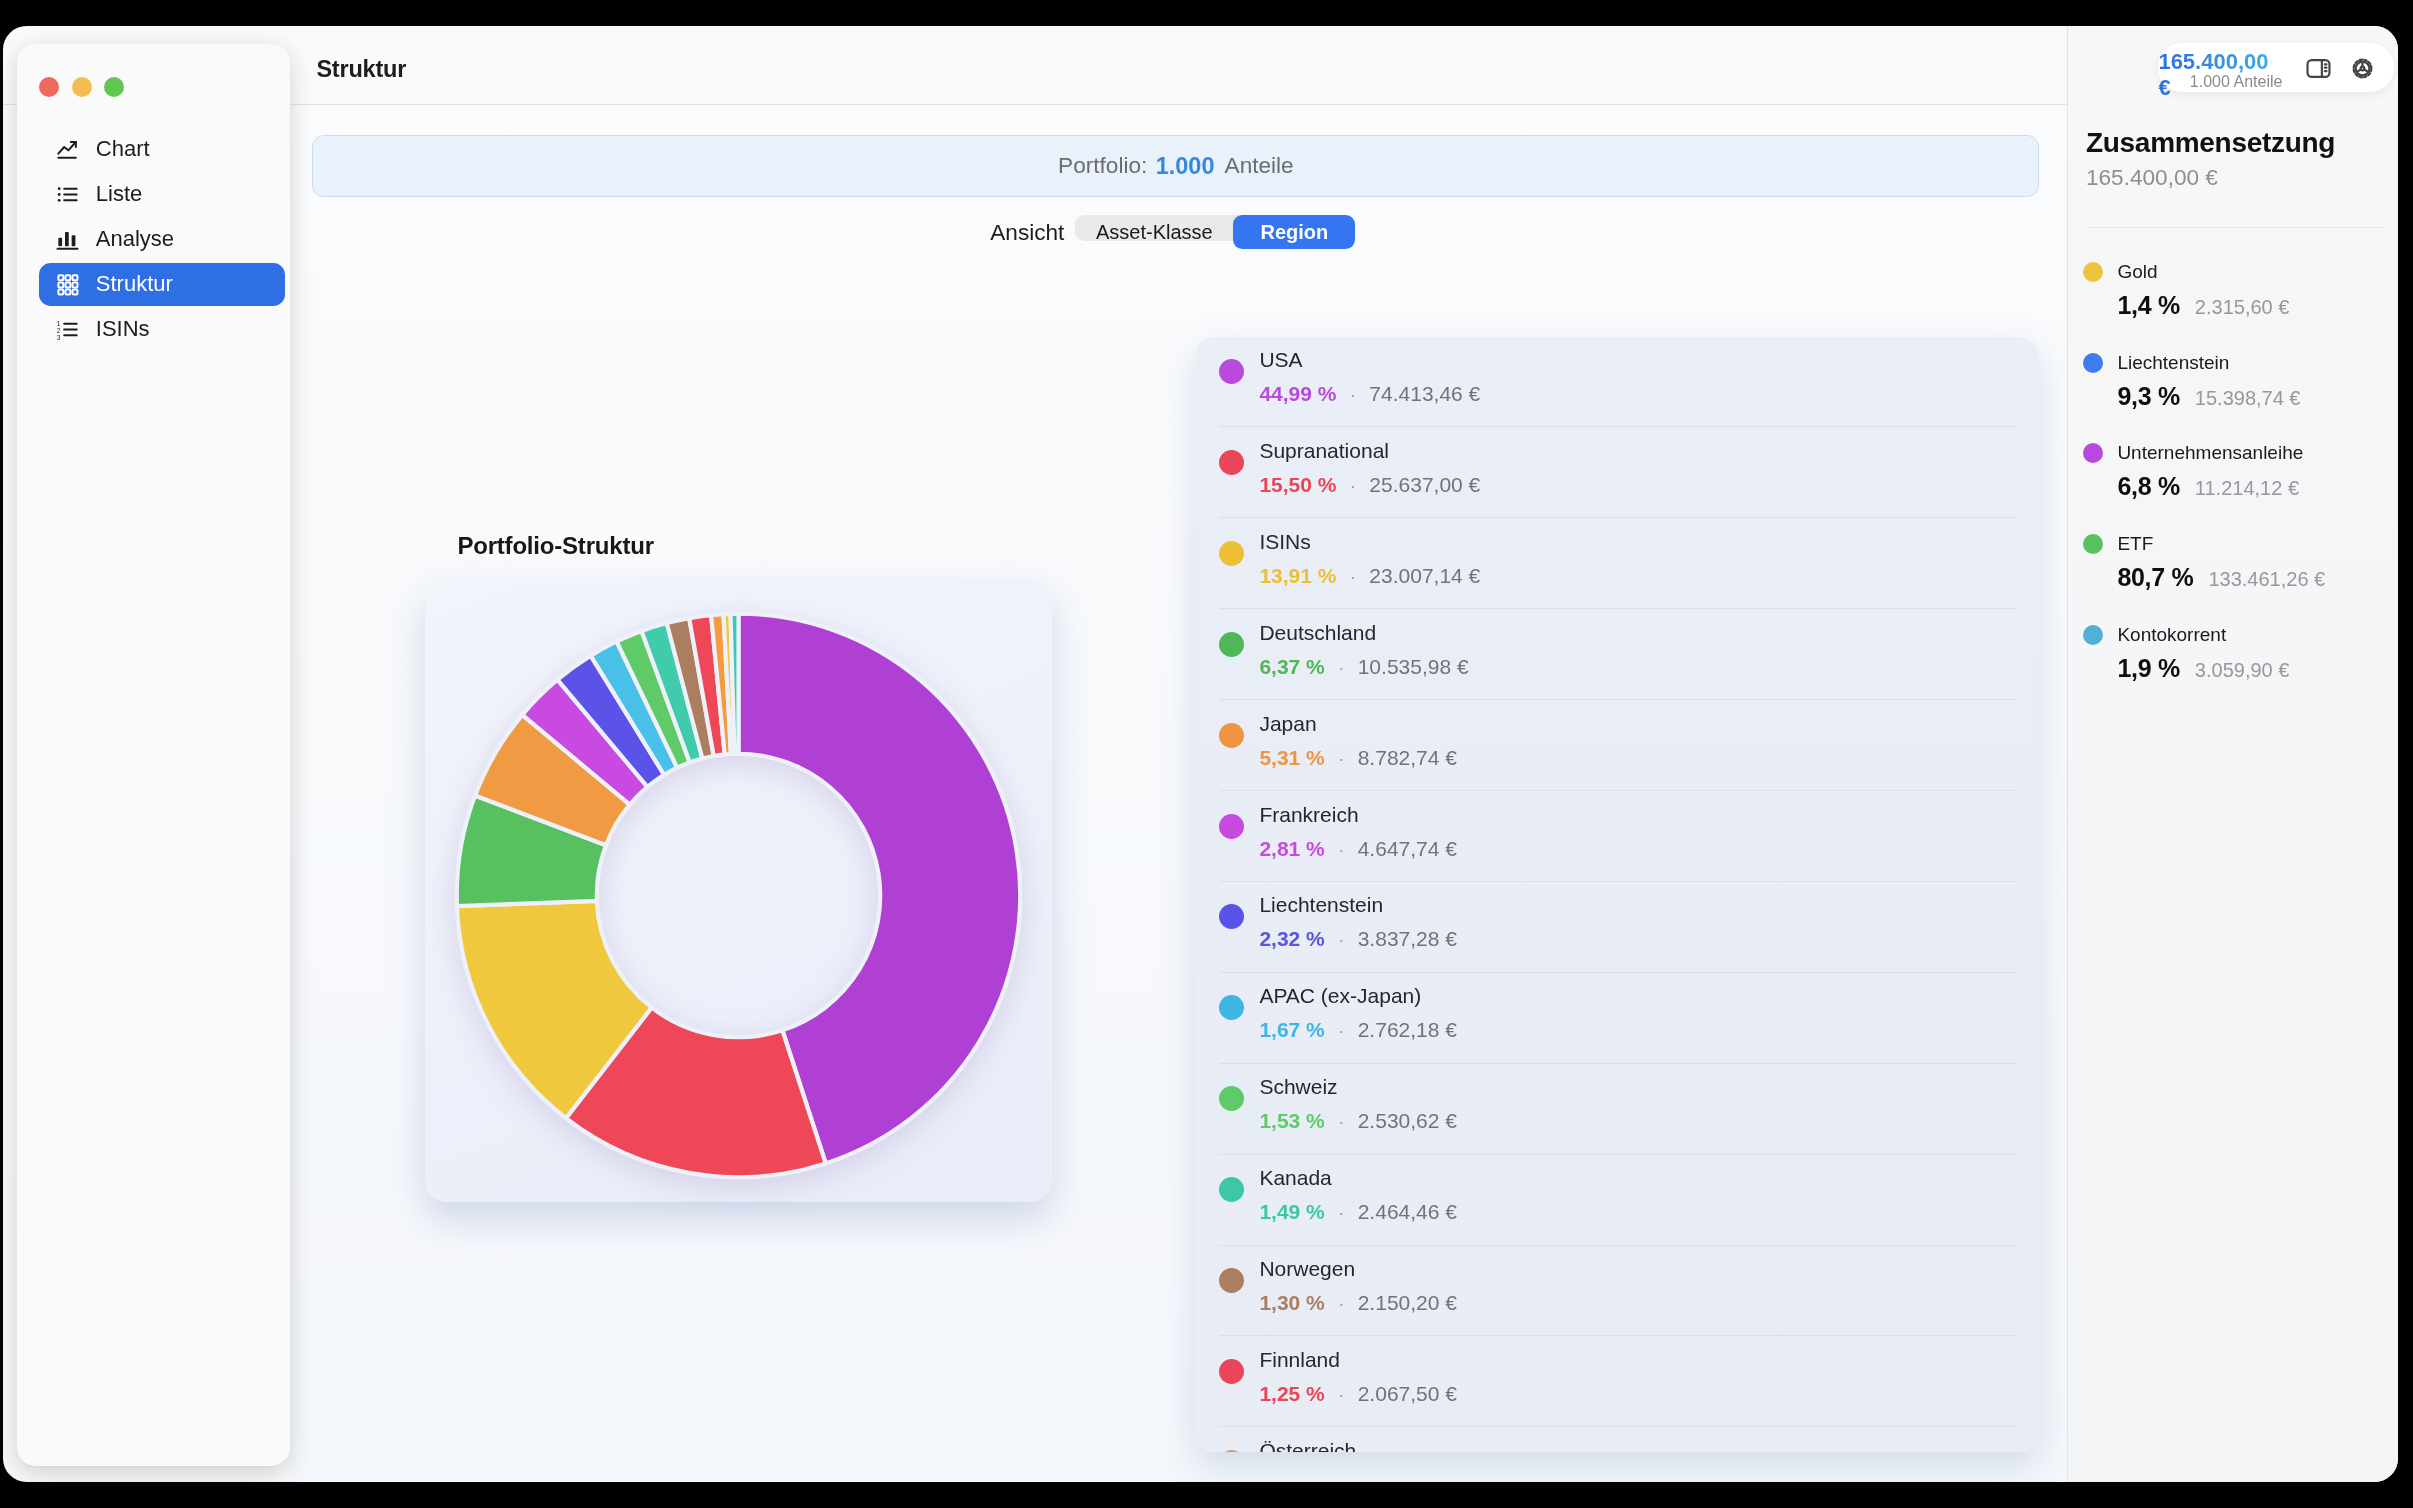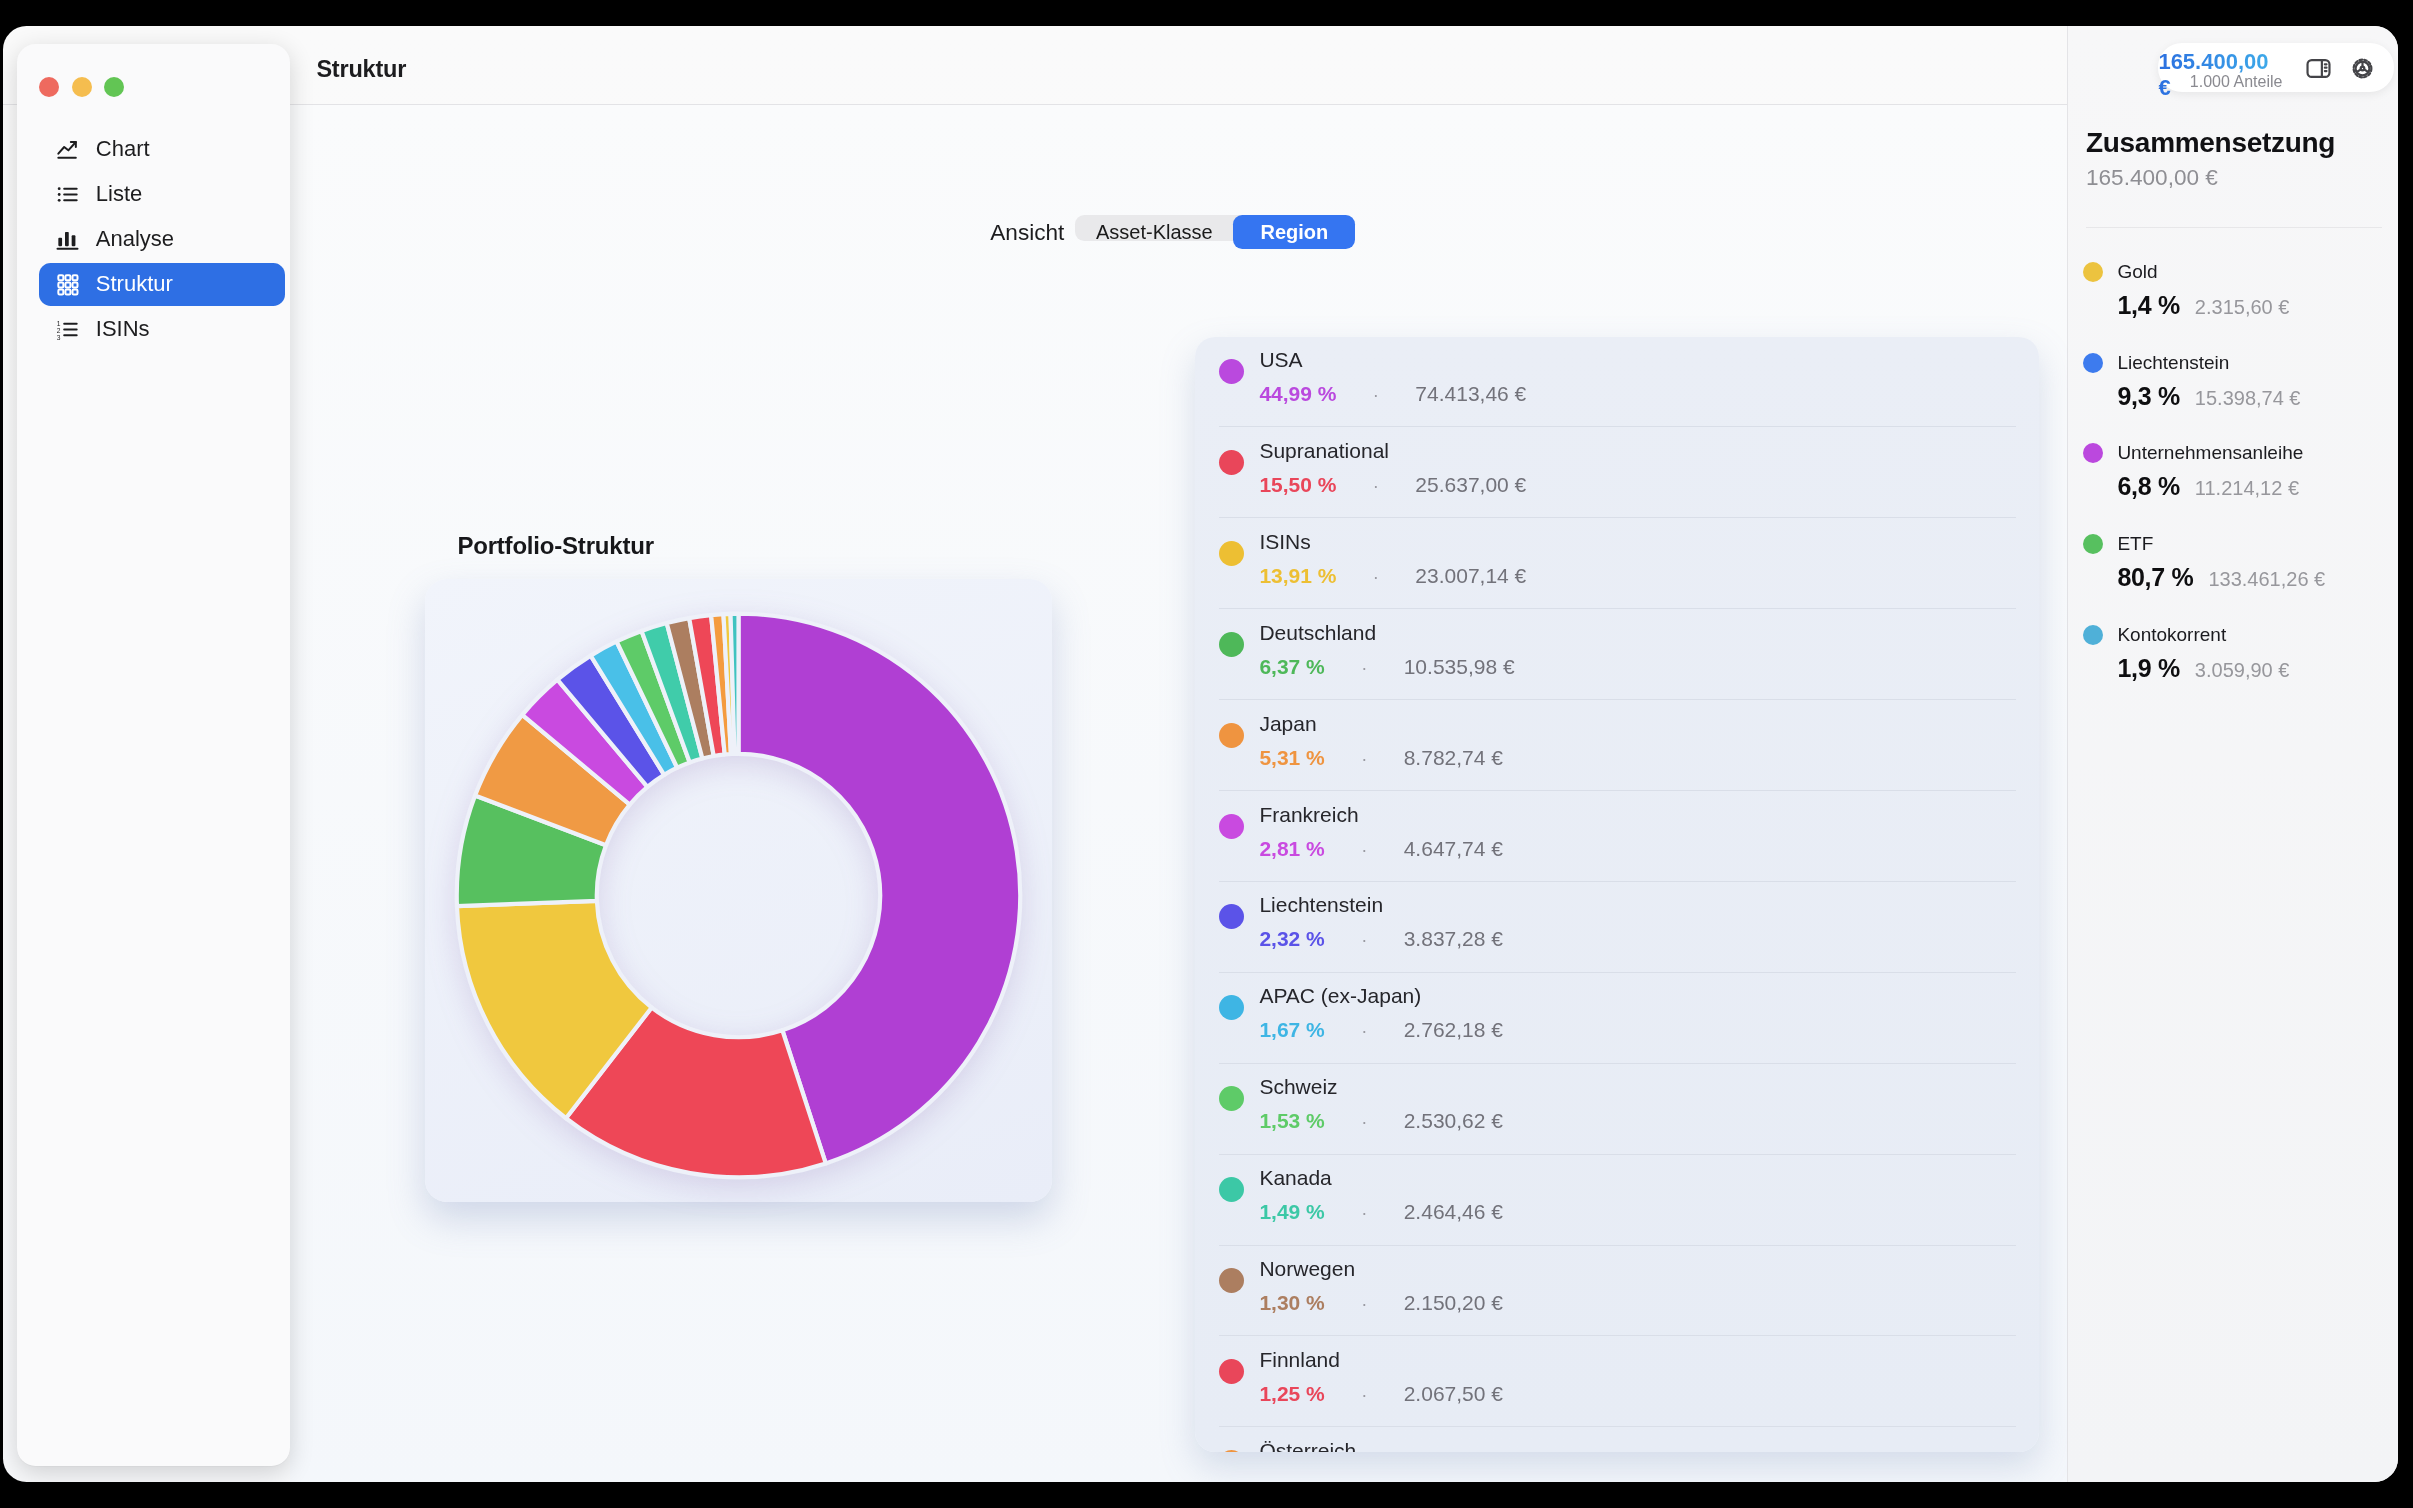--- a/index.html
+++ b/index.html
@@ -62,21 +62,21 @@
   .donut-svg{position:absolute;left:20px;top:22.6px;filter:drop-shadow(0 8.4px 15px rgba(110,70,160,.18));}
   
   .region-card{
     position:absolute;left:1192px;top:311px;width:844px;height:1115px;border-radius:20px;
     background:linear-gradient(180deg,#eaeef6 0%,#e7ecf5 100%);
     box-shadow:0 15px 34px rgba(130,150,190,.28);overflow:hidden;
   }
   .region-row{position:absolute;left:0;width:844px;height:77px;}
   .region-dot{position:absolute;left:23.5px;top:11px;width:25px;height:25px;border-radius:50%;}
   .region-name{position:absolute;left:64px;top:0px;font-size:21px;color:#26262b;font-weight:500;}
-  .region-vals{position:absolute;left:64px;top:34px;font-size:21px;display:flex;align-items:baseline;gap:23px;}
+  .region-vals{position:absolute;left:64px;top:34px;font-size:21px;display:flex;align-items:baseline;}
   .region-pct{font-weight:700;}
   .region-sep{color:#9a9aa2;margin:0 13.4px;font-size:18.4px;}
   .region-amt{color:#72727a;}
   .region-divider{position:absolute;left:23.5px;width:797px;height:0.8px;background:#d9dee8;}
   
   .right-panel{position:absolute;left:2065px;top:0;width:330px;height:1456px;
     background:linear-gradient(180deg,#f7f7f8 0%,#f3f4f6 100%);}
   .acct-pill{
     position:absolute;left:90px;top:17px;width:236px;height:49px;border-radius:24px;background:#fff;
     box-shadow:0 2.5px 10px rgba(0,0,0,.07);
@@ -111,20 +111,25 @@
   <div class="tb-toggle">
     <svg class="iconsvg" width="30" height="23.5" viewBox="0 0 36 28">
       <rect x="2" y="2" width="32" height="24" rx="6"></rect>
       <line x1="14" y1="2" x2="14" y2="26"></line>
       <line x1="7" y1="8" x2="9" y2="8"></line>
         <line x1="7" y1="13" x2="9" y2="13"></line>
         <line x1="7" y1="18" x2="9" y2="18"></line>
     </svg>
   </div>
 
+  <div class="banner">
+    <span>Portfolio:</span>
+    <b>1.000</b>
+    <span class="sfx">Anteile</span>
+  </div>
 
   <div class="view-label">Ansicht</div>
   <div class="segmented">
     <div class="seg-opt seg-a">Asset-Klasse</div>
     <div class="seg-opt seg-b">Region</div>
   </div>
 
   <div class="chart-heading">Portfolio-Struktur</div>
   <div class="chart-card">
     <svg class="donut-svg" id="donut" width="587" height="587" viewBox="0 0 700 700">

